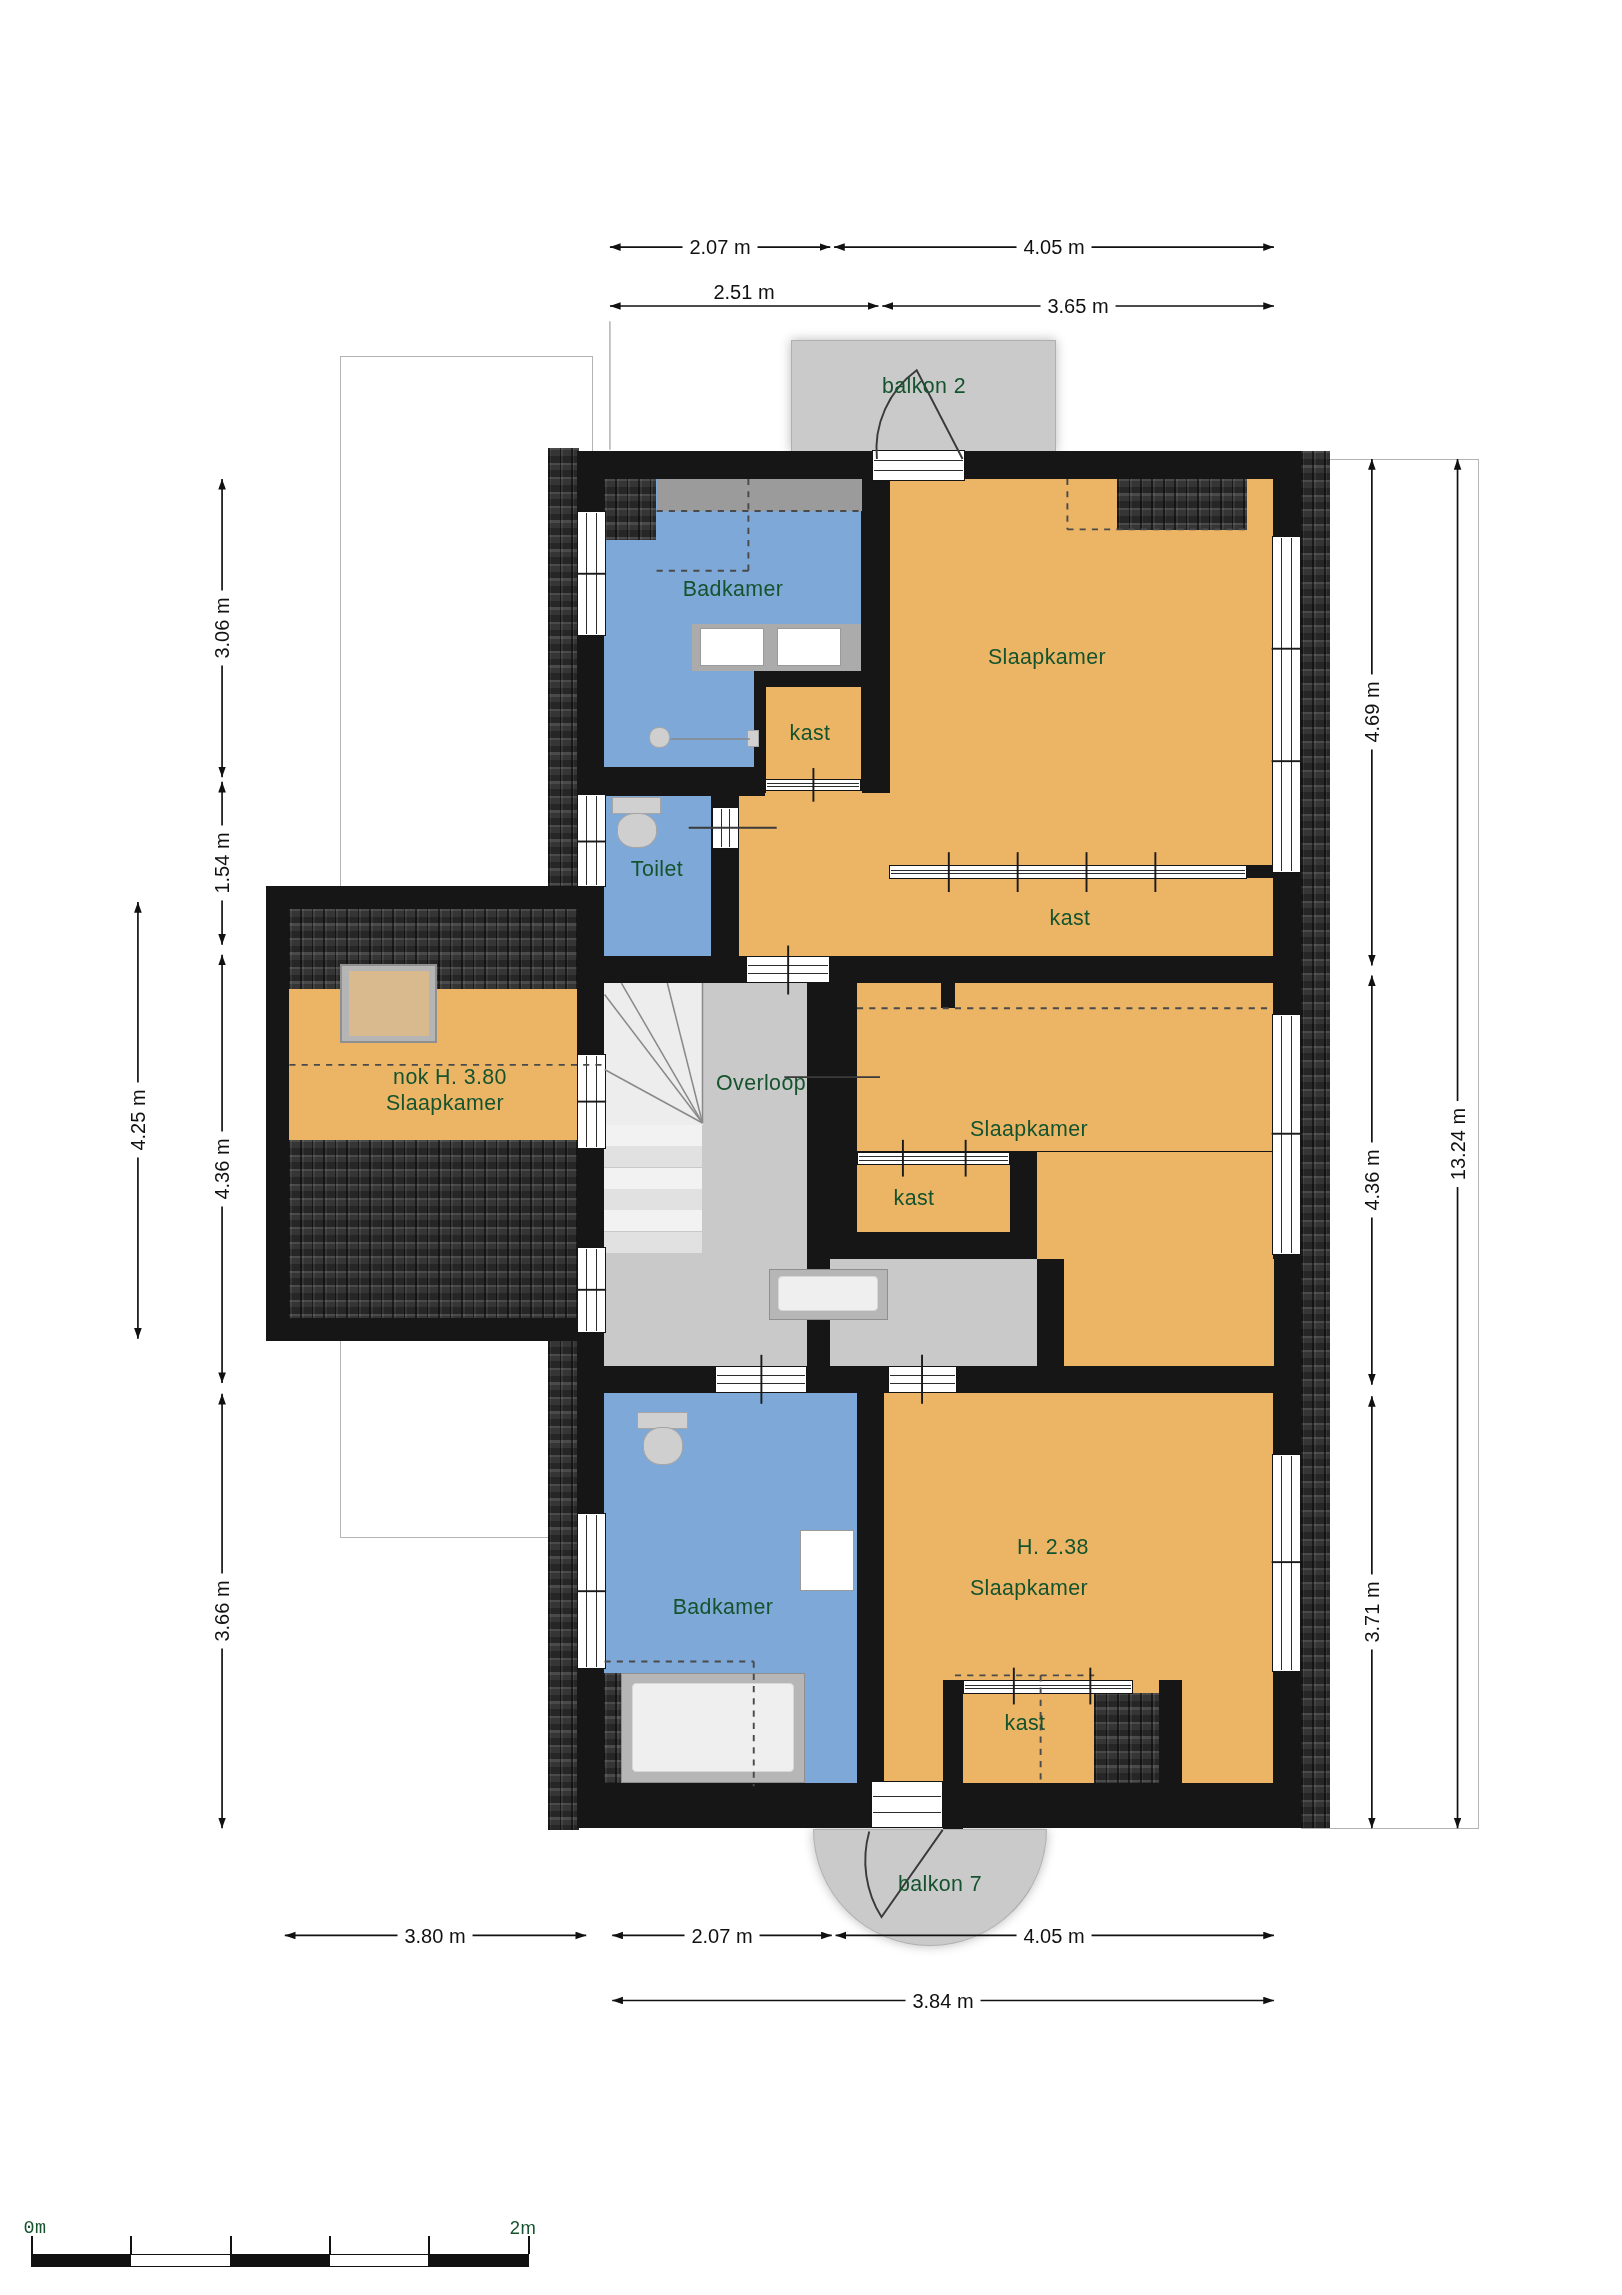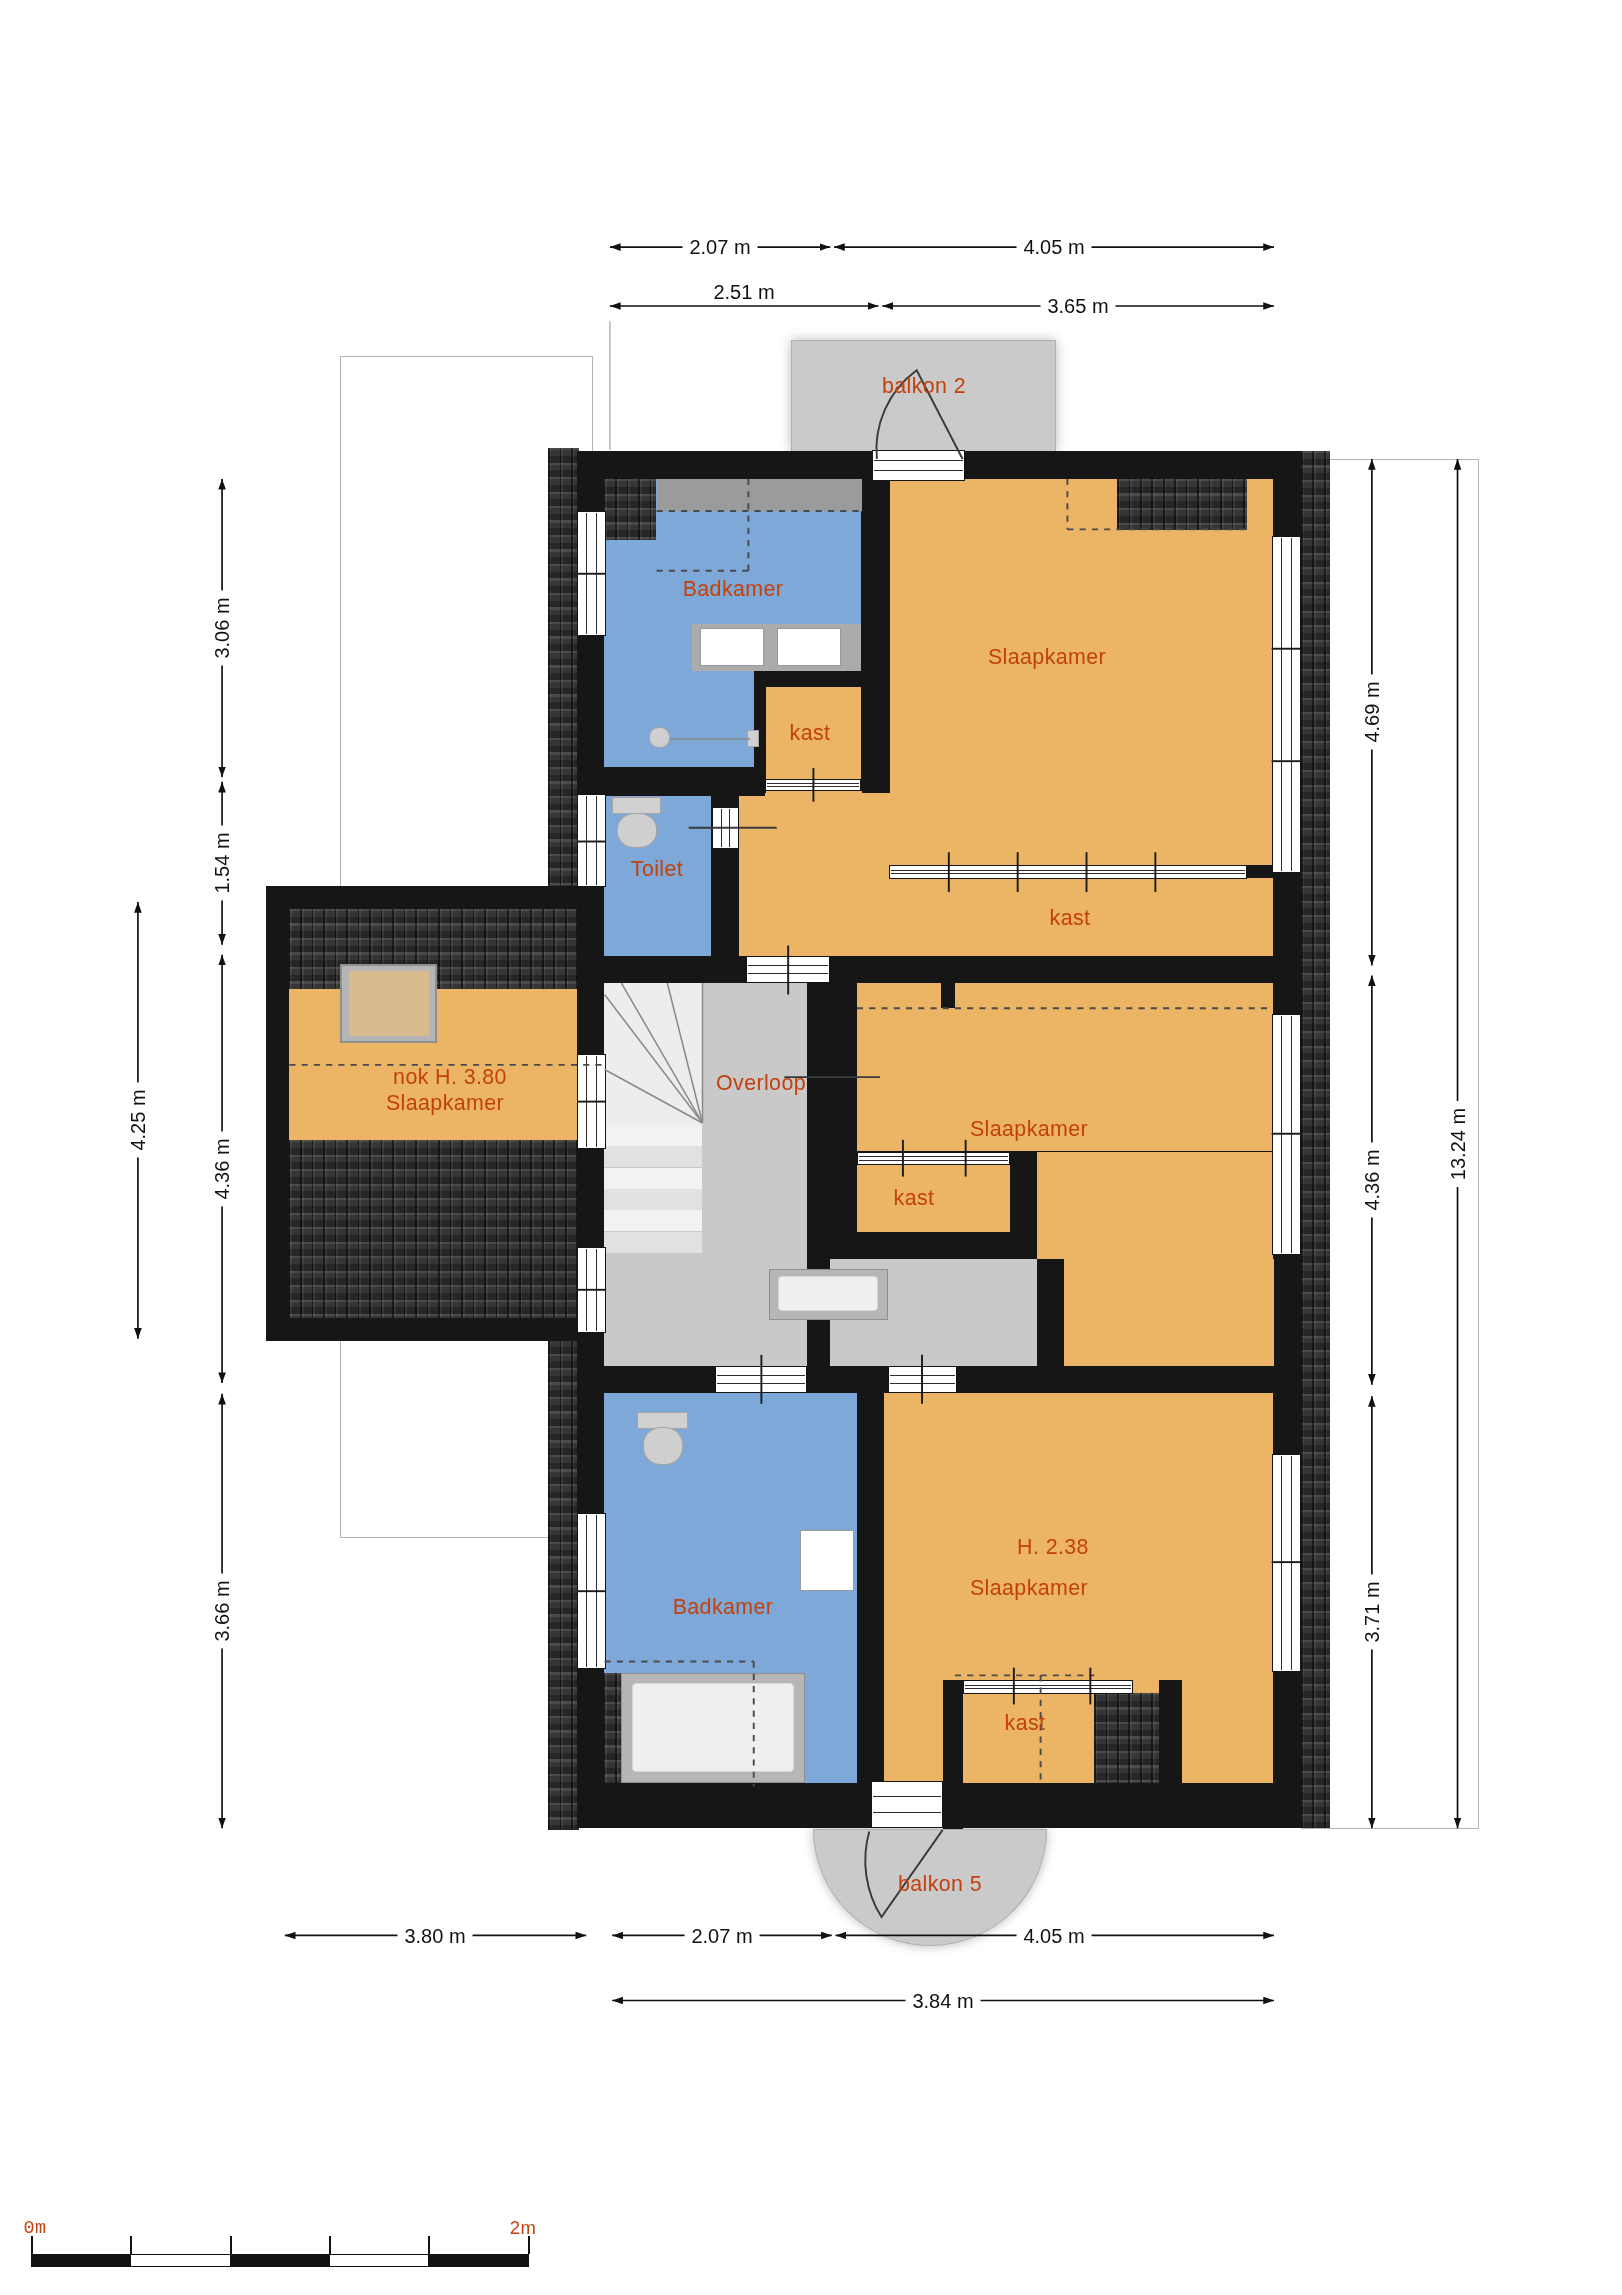--- a/index.html
+++ b/index.html
@@ -27,21 +27,21 @@
   .ref{border:1.5px solid #b4b4b4;}
   .roof{background-color:#303030;
     background-image:
       repeating-linear-gradient(90deg, rgba(0,0,0,.5) 0 1.5px, rgba(255,255,255,0.07) 1.5px 3.1px, transparent 3.1px 11.5px),
       repeating-linear-gradient(180deg, #4a4a4a 0 2.3px, #353535 2.3px 7.7px, #262626 7.7px 14.5px);}
   .win{background:#fff;border:1.5px solid #141414;}
   .win.h::before{content:"";position:absolute;left:0.8px;right:0.8px;top:31%;border-top:1.5px solid #2c2c2c;}
   .win.h::after{content:"";position:absolute;left:0.8px;right:0.8px;bottom:31%;border-bottom:1.5px solid #2c2c2c;}
   .win.v::before{content:"";position:absolute;top:0.8px;bottom:0.8px;left:31%;border-left:1.5px solid #2c2c2c;}
   .win.v::after{content:"";position:absolute;top:0.8px;bottom:0.8px;right:31%;border-right:1.5px solid #2c2c2c;}
-  .lbl{position:absolute;transform:translate(-50%,-50%);font-size:21.4px;color:#c2410c;
+  .lbl{position:absolute;transform:translate(-50%,-50%);font-size:21.4px;color:#14532d;
        white-space:nowrap;letter-spacing:0.4px;}
   .lbl.lv{transform:translate(-50%,-50%) rotate(-90deg);}
   .lbl.dim{font-size:20px;color:#111;background:#fff;padding:0 6.9px;letter-spacing:0;}
   .sb-seg{position:absolute;height:10.7px;border:1.5px solid #111;}
   .sb-tick{position:absolute;width:1.5px;height:18.4px;background:#111;}
   svg{position:absolute;left:0;top:0;}
 </style>
 </head>
 <body>
 
@@ -215,21 +215,21 @@
     <div class="lbl" style="left: 1070px; top: 918px;">kast</div>
     <div class="lbl" style="left: 450px; top: 1077px;">nok H. 3.80</div>
     <div class="lbl" style="left: 445px; top: 1103px;">Slaapkamer</div>
     <div class="lbl" style="left: 761px; top: 1083px;">Overloop</div>
     <div class="lbl" style="left: 1029px; top: 1129px;">Slaapkamer</div>
     <div class="lbl" style="left: 914px; top: 1198px;">kast</div>
     <div class="lbl" style="left: 723px; top: 1607px;">Badkamer</div>
     <div class="lbl" style="left: 1029px; top: 1547px; margin-left: 24px;">H. 2.38</div>
     <div class="lbl" style="left: 1029px; top: 1588px;">Slaapkamer</div>
     <div class="lbl" style="left: 1025px; top: 1723px;">kast</div>
-    <div class="lbl" style="left: 940px; top: 1884px;">balkon 5</div>
+    <div class="lbl" style="left: 940px; top: 1884px;">balkon 7</div>
     <div class="lbl dim" style="left: 720px; top: 247px;">2.07 m</div>
     <div class="lbl dim" style="left: 1054px; top: 247px;">4.05 m</div>
     <div class="lbl dim" style="left: 744px; top: 292px;">2.51 m</div>
     <div class="lbl dim" style="left: 1078px; top: 306px; text-align: right;">3.65 m</div>
     <div class="lbl dim lv" style="left: 222px; top: 628px;">3.06 m</div>
     <div class="lbl dim lv" style="left: 222px; top: 863px;">1.54 m</div>
     <div class="lbl dim lv" style="left: 222px; top: 1169px;">4.36 m</div>
     <div class="lbl dim lv" style="left: 222px; top: 1611px;">3.66 m</div>
     <div class="lbl dim lv" style="left: 138px; top: 1120px;">4.25 m</div>
     <div class="lbl dim lv" style="left: 1372px; top: 712px;">4.69 m</div>

